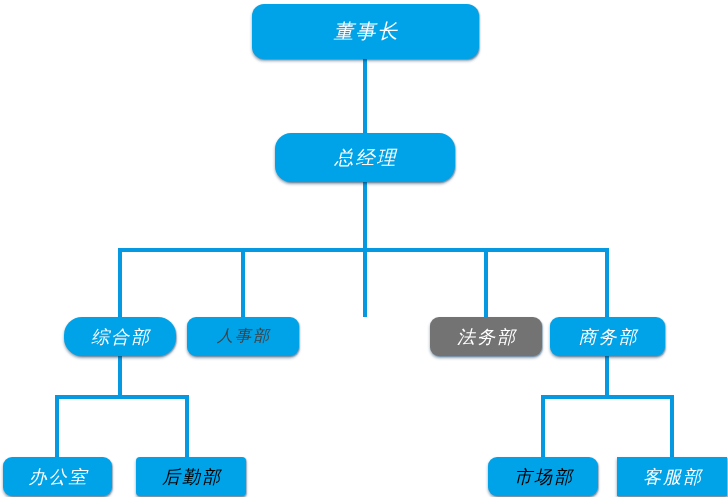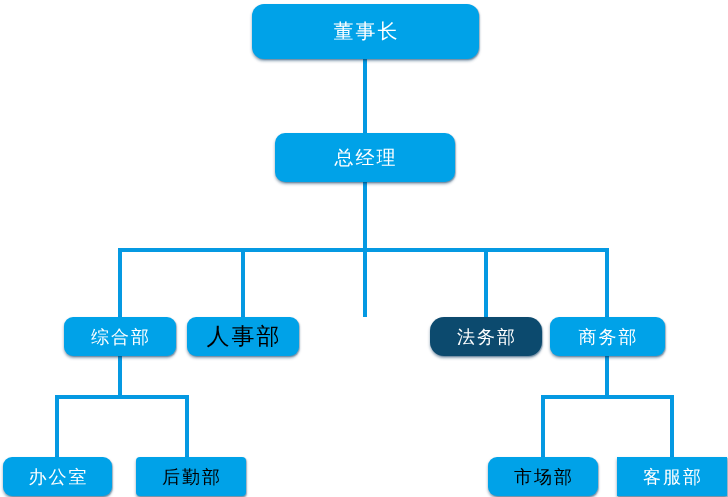--- a/index.html
+++ b/index.html
@@ -11,20 +11,21 @@
     height: 497px;
     background: #ffffff;
     overflow: hidden;
     font-family: "DejaVu Sans", "Liberation Sans", sans-serif;
   }
   #canvas {
     position: relative;
     width: 728px;
     height: 497px;
     background: #ffffff;
+    font-style: italic;
   }
   .org-node {
     position: absolute;
     display: flex;
     align-items: center;
     justify-content: center;
     box-sizing: border-box;
     box-shadow: 0 2px 3px rgba(4, 50, 90, 0.45), 1px 1px 1px rgba(4, 50, 90, 0.25);
     z-index: 2;
   }
@@ -55,30 +56,30 @@
     <div class="connector" style="left: 55px; top: 395px; width: 134px; height: 4px; background: rgb(5, 153, 226);"></div>
     <div class="connector" style="left: 55px; top: 397px; width: 4px; height: 60px; background: rgb(5, 153, 226);"></div>
     <div class="connector" style="left: 185px; top: 397px; width: 4px; height: 60px; background: rgb(5, 153, 226);"></div>
     <div class="connector" style="left: 605px; top: 355px; width: 4px; height: 42px; background: rgb(5, 153, 226);"></div>
     <div class="connector" style="left: 541px; top: 395px; width: 133px; height: 4px; background: rgb(5, 153, 226);"></div>
     <div class="connector" style="left: 541px; top: 397px; width: 4px; height: 60px; background: rgb(5, 153, 226);"></div>
     <div class="connector" style="left: 670px; top: 397px; width: 4px; height: 60px; background: rgb(5, 153, 226);"></div>
     <div class="org-node" style="left: 252px; top: 4px; width: 227px; height: 55px; border-radius: 12px; background: rgb(0, 162, 232); color: rgb(255, 255, 255); font-size: 20px;">
       <span>董事长</span>
     </div>
-    <div class="org-node" style="left: 275px; top: 133px; width: 180px; height: 49px; border-radius: 10px; background: rgb(0, 162, 232); color: rgb(255, 255, 255); font-size: 19px;">
+    <div class="org-node" style="left: 275px; top: 133px; width: 180px; height: 49px; border-radius: 16px; background: rgb(0, 162, 232); color: rgb(255, 255, 255); font-size: 19px;">
       <span>总经理</span>
     </div>
-    <div class="org-node" style="left: 64px; top: 317px; width: 112px; height: 39px; border-radius: 9px; background: rgb(0, 162, 232); color: rgb(255, 255, 255); font-size: 18px;">
+    <div class="org-node" style="left: 64px; top: 317px; width: 112px; height: 39px; border-radius: 18px; background: rgb(0, 162, 232); color: rgb(255, 255, 255); font-size: 18px;">
       <span>综合部</span>
     </div>
-    <div class="org-node" style="left: 187px; top: 317px; width: 112px; height: 39px; border-radius: 9px; background: rgb(0, 162, 232); color: #000000; font-size: 23px;">
+    <div class="org-node" style="left: 187px; top: 317px; width: 112px; height: 39px; border-radius: 9px; background: rgb(0, 162, 232); color: #404040; font-size: 16px;">
       <span>人事部</span>
     </div>
-    <div class="org-node" style="left: 430px; top: 317px; width: 112px; height: 39px; border-radius: 14px; background: #0c4a6e; color: rgb(255, 255, 255); font-size: 18px;">
+    <div class="org-node" style="left: 430px; top: 317px; width: 112px; height: 39px; border-radius: 9px; background: #737373; color: rgb(255, 255, 255); font-size: 18px;">
       <span>法务部</span>
     </div>
     <div class="org-node" style="left: 550px; top: 317px; width: 115px; height: 39px; border-radius: 9px; background: rgb(0, 162, 232); color: rgb(255, 255, 255); font-size: 18px;">
       <span>商务部</span>
     </div>
     <div class="org-node" style="left: 3px; top: 457px; width: 109px; height: 39px; border-radius: 9px; background: rgb(0, 162, 232); color: rgb(255, 255, 255); font-size: 18px;">
       <span>办公室</span>
     </div>
     <div class="org-node" style="left: 136px; top: 457px; width: 110px; height: 39px; border-radius: 4px; background: rgb(0, 162, 232); color: #000000; font-size: 18px;">
       <span>后勤部</span>

